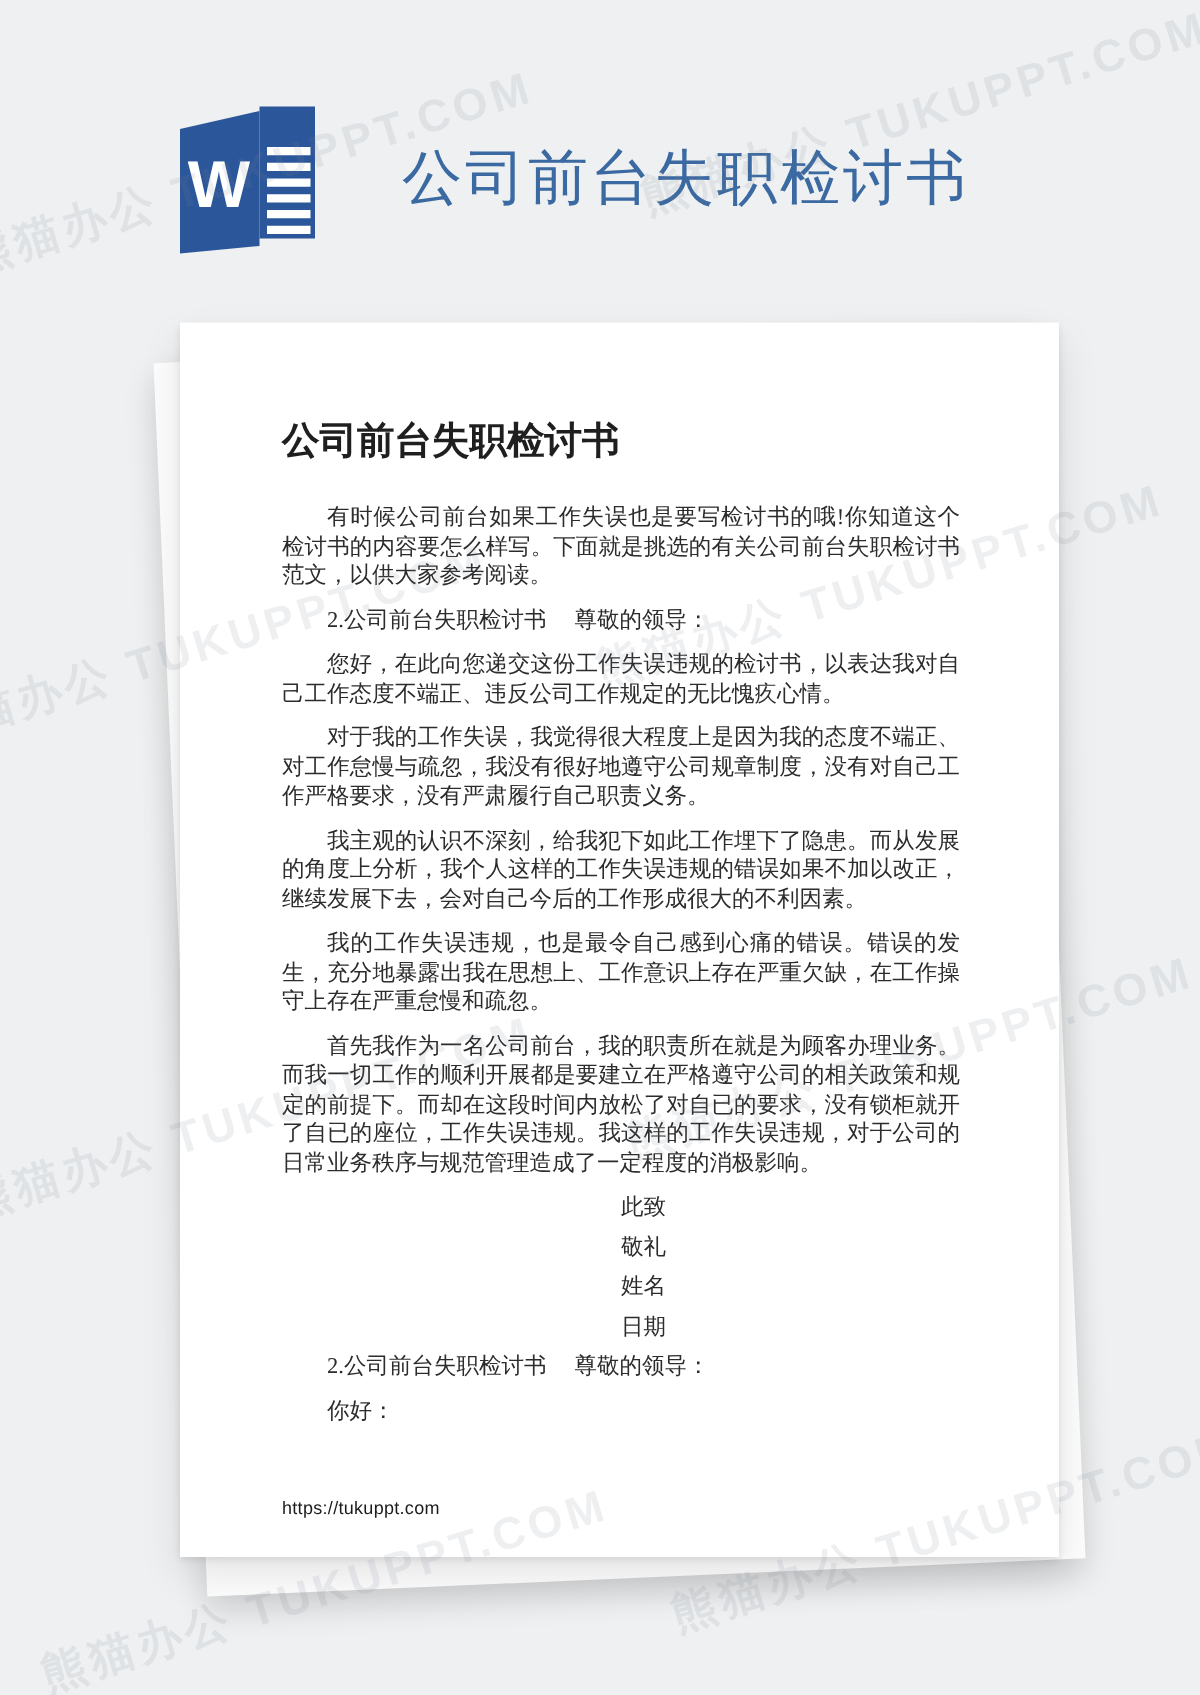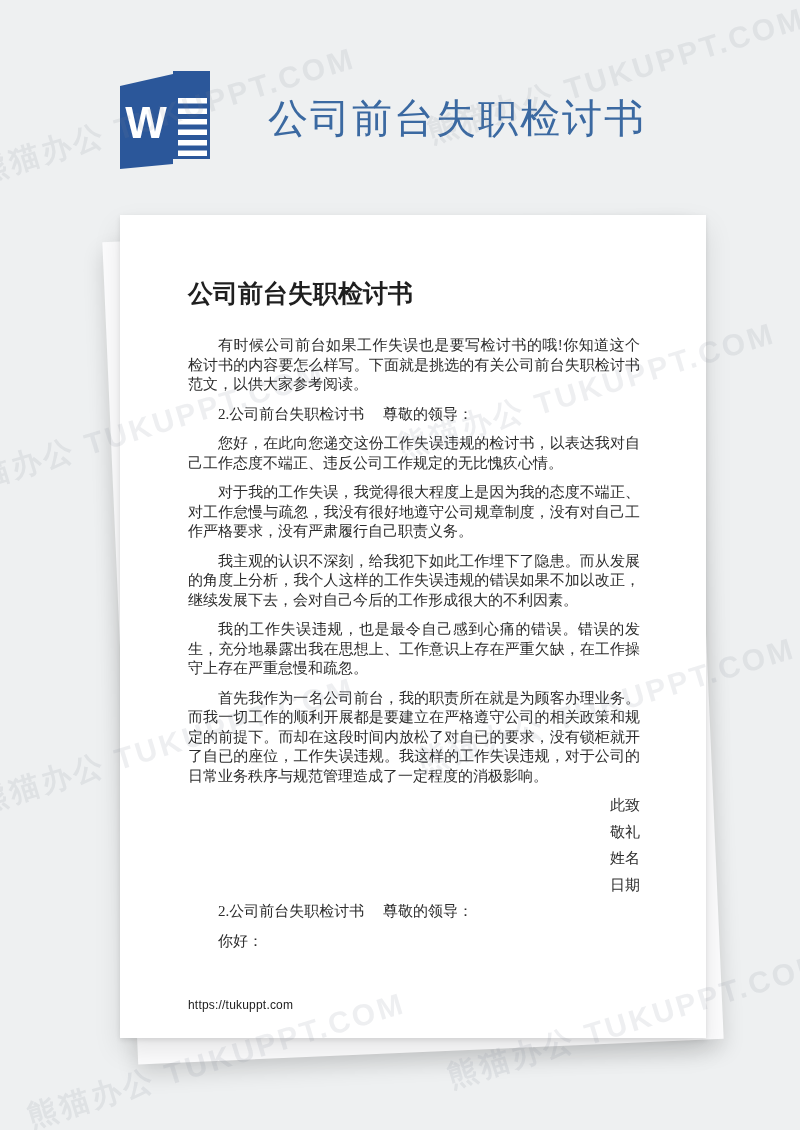--- a/index.html
+++ b/index.html
@@ -37,21 +37,21 @@
   
   .doc-title {
     margin:0 0 26px; font-size:25px; font-weight:700; color:#1f1f1f;
     font-family:"Liberation Serif","DejaVu Serif",serif;
   }
   .para, .sign {
     margin:0 0 10px; font-size:15px; line-height:19.5px; color:#2c2c2c;
     text-align:justify; text-indent:2em;
     font-family:"Liberation Serif","DejaVu Serif",serif;
   }
-  .sign { margin:0 0 7px; text-align:right; }
+  .sign { margin:0 0 7px; text-align:center; }
   .footer-url {
     position:absolute; left:68px; bottom:26px;
     font-size:12px; color:#1c1c1c; letter-spacing:0.2px;
     font-family:"Liberation Sans",sans-serif;
     text-align:center;
   }
 
   
   .watermarks { position:absolute; inset:0; pointer-events:none; }
   .wm {

